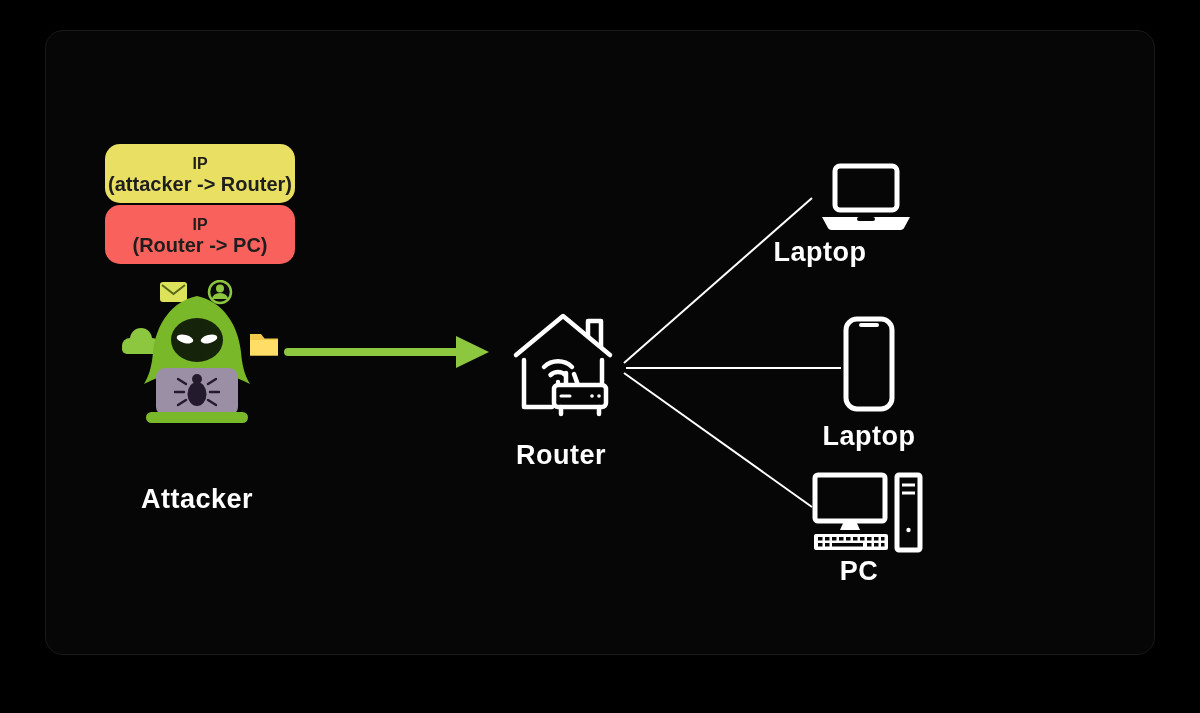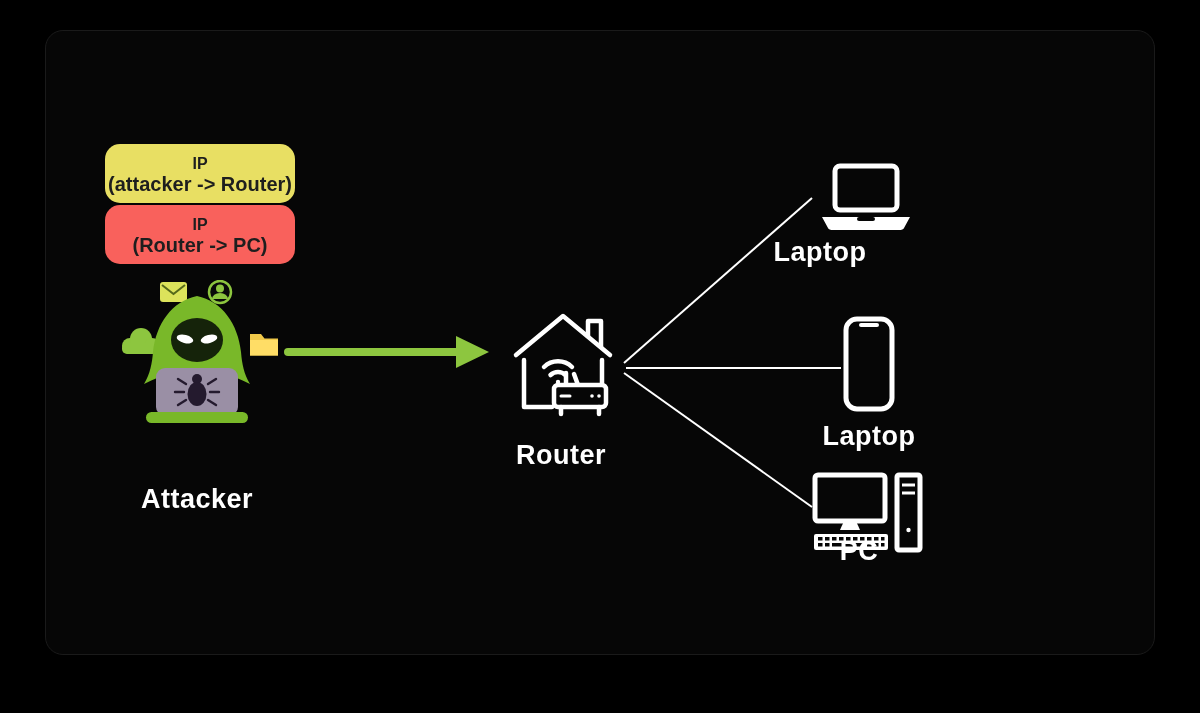--- a/index.html
+++ b/index.html
@@ -55,21 +55,21 @@
     font-weight: bold;
     font-size: 27px;
     letter-spacing: 0.5px;
     text-align: center;
     white-space: nowrap;
   }
   .label-attacker { left: 197px; top: 440px; margin-top: 44px; }
   .label-router   { left: 561px; top: 440px; }
   .label-laptop   { left: 820px; top: 237px; text-align: right; }
   .label-phone    { left: 869px; top: 421px; }
-  .label-pc       { left: 859px; top: 536px; }
+  .label-pc       { left: 859px; top: 556px; }
 </style>
 </head>
 <body>
 
 <div class="canvas">
   <div class="panel"></div>
 
   <svg class="overlay-svg">
     <line x1="624" y1="363" x2="812" y2="198" stroke="#ffffff" stroke-width="2"></line>
     <line x1="626" y1="368" x2="841" y2="368" stroke="#ffffff" stroke-width="2"></line>

